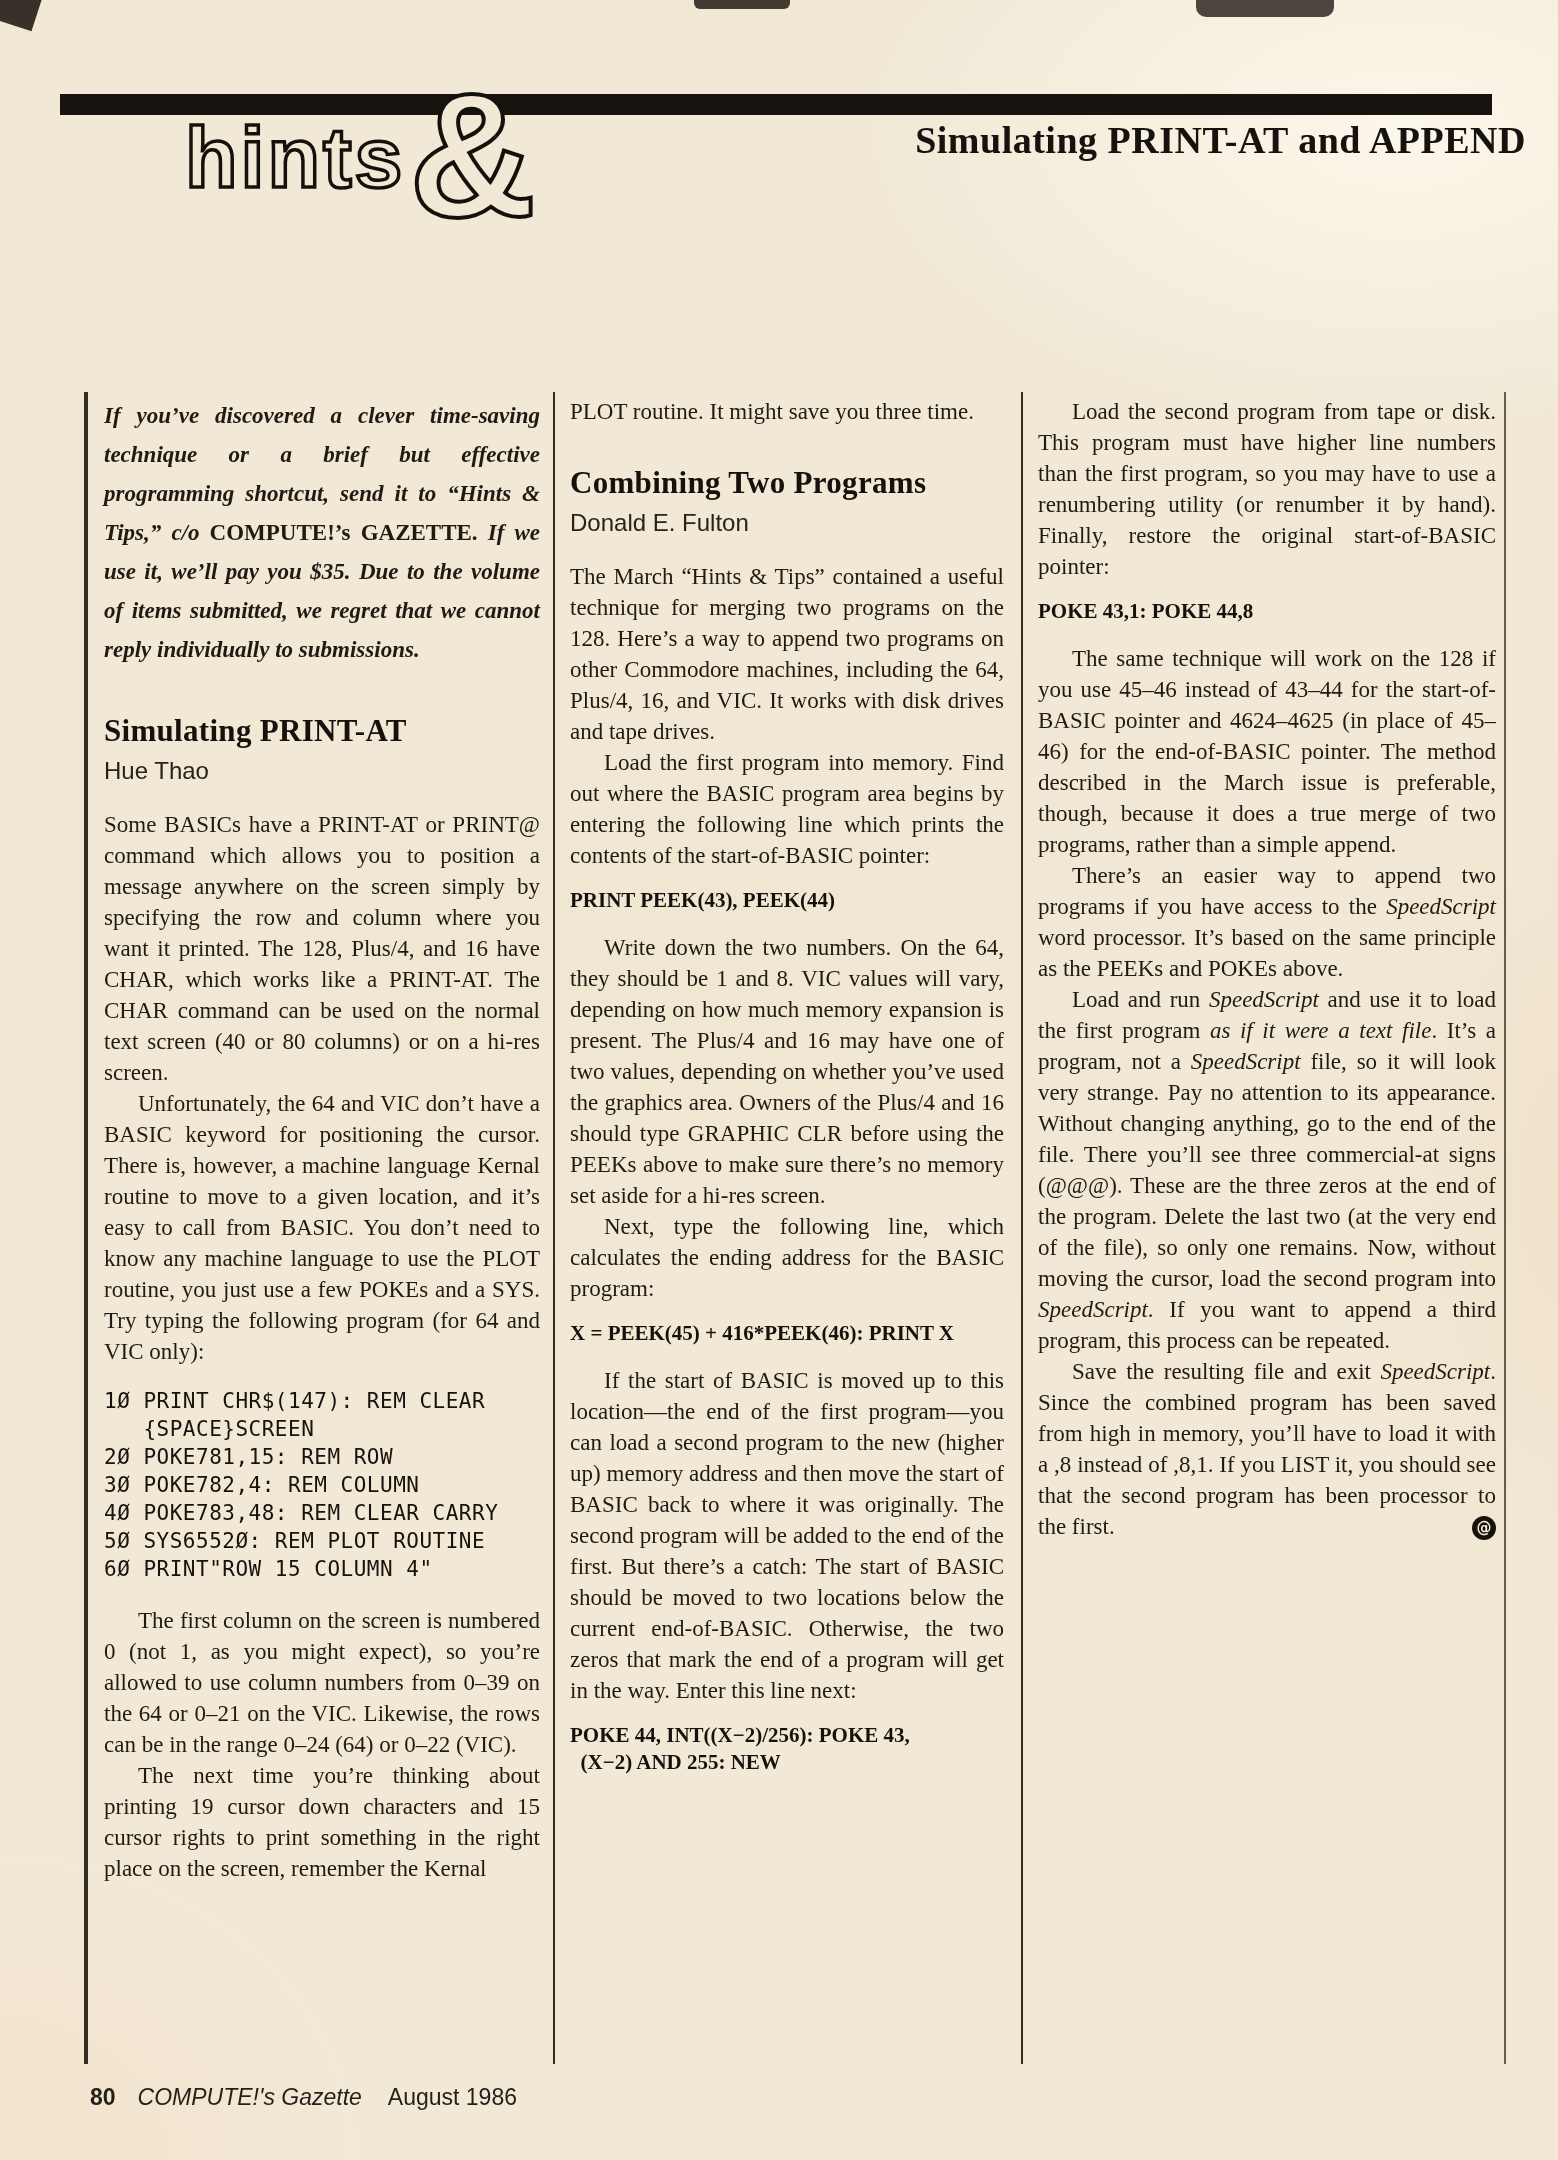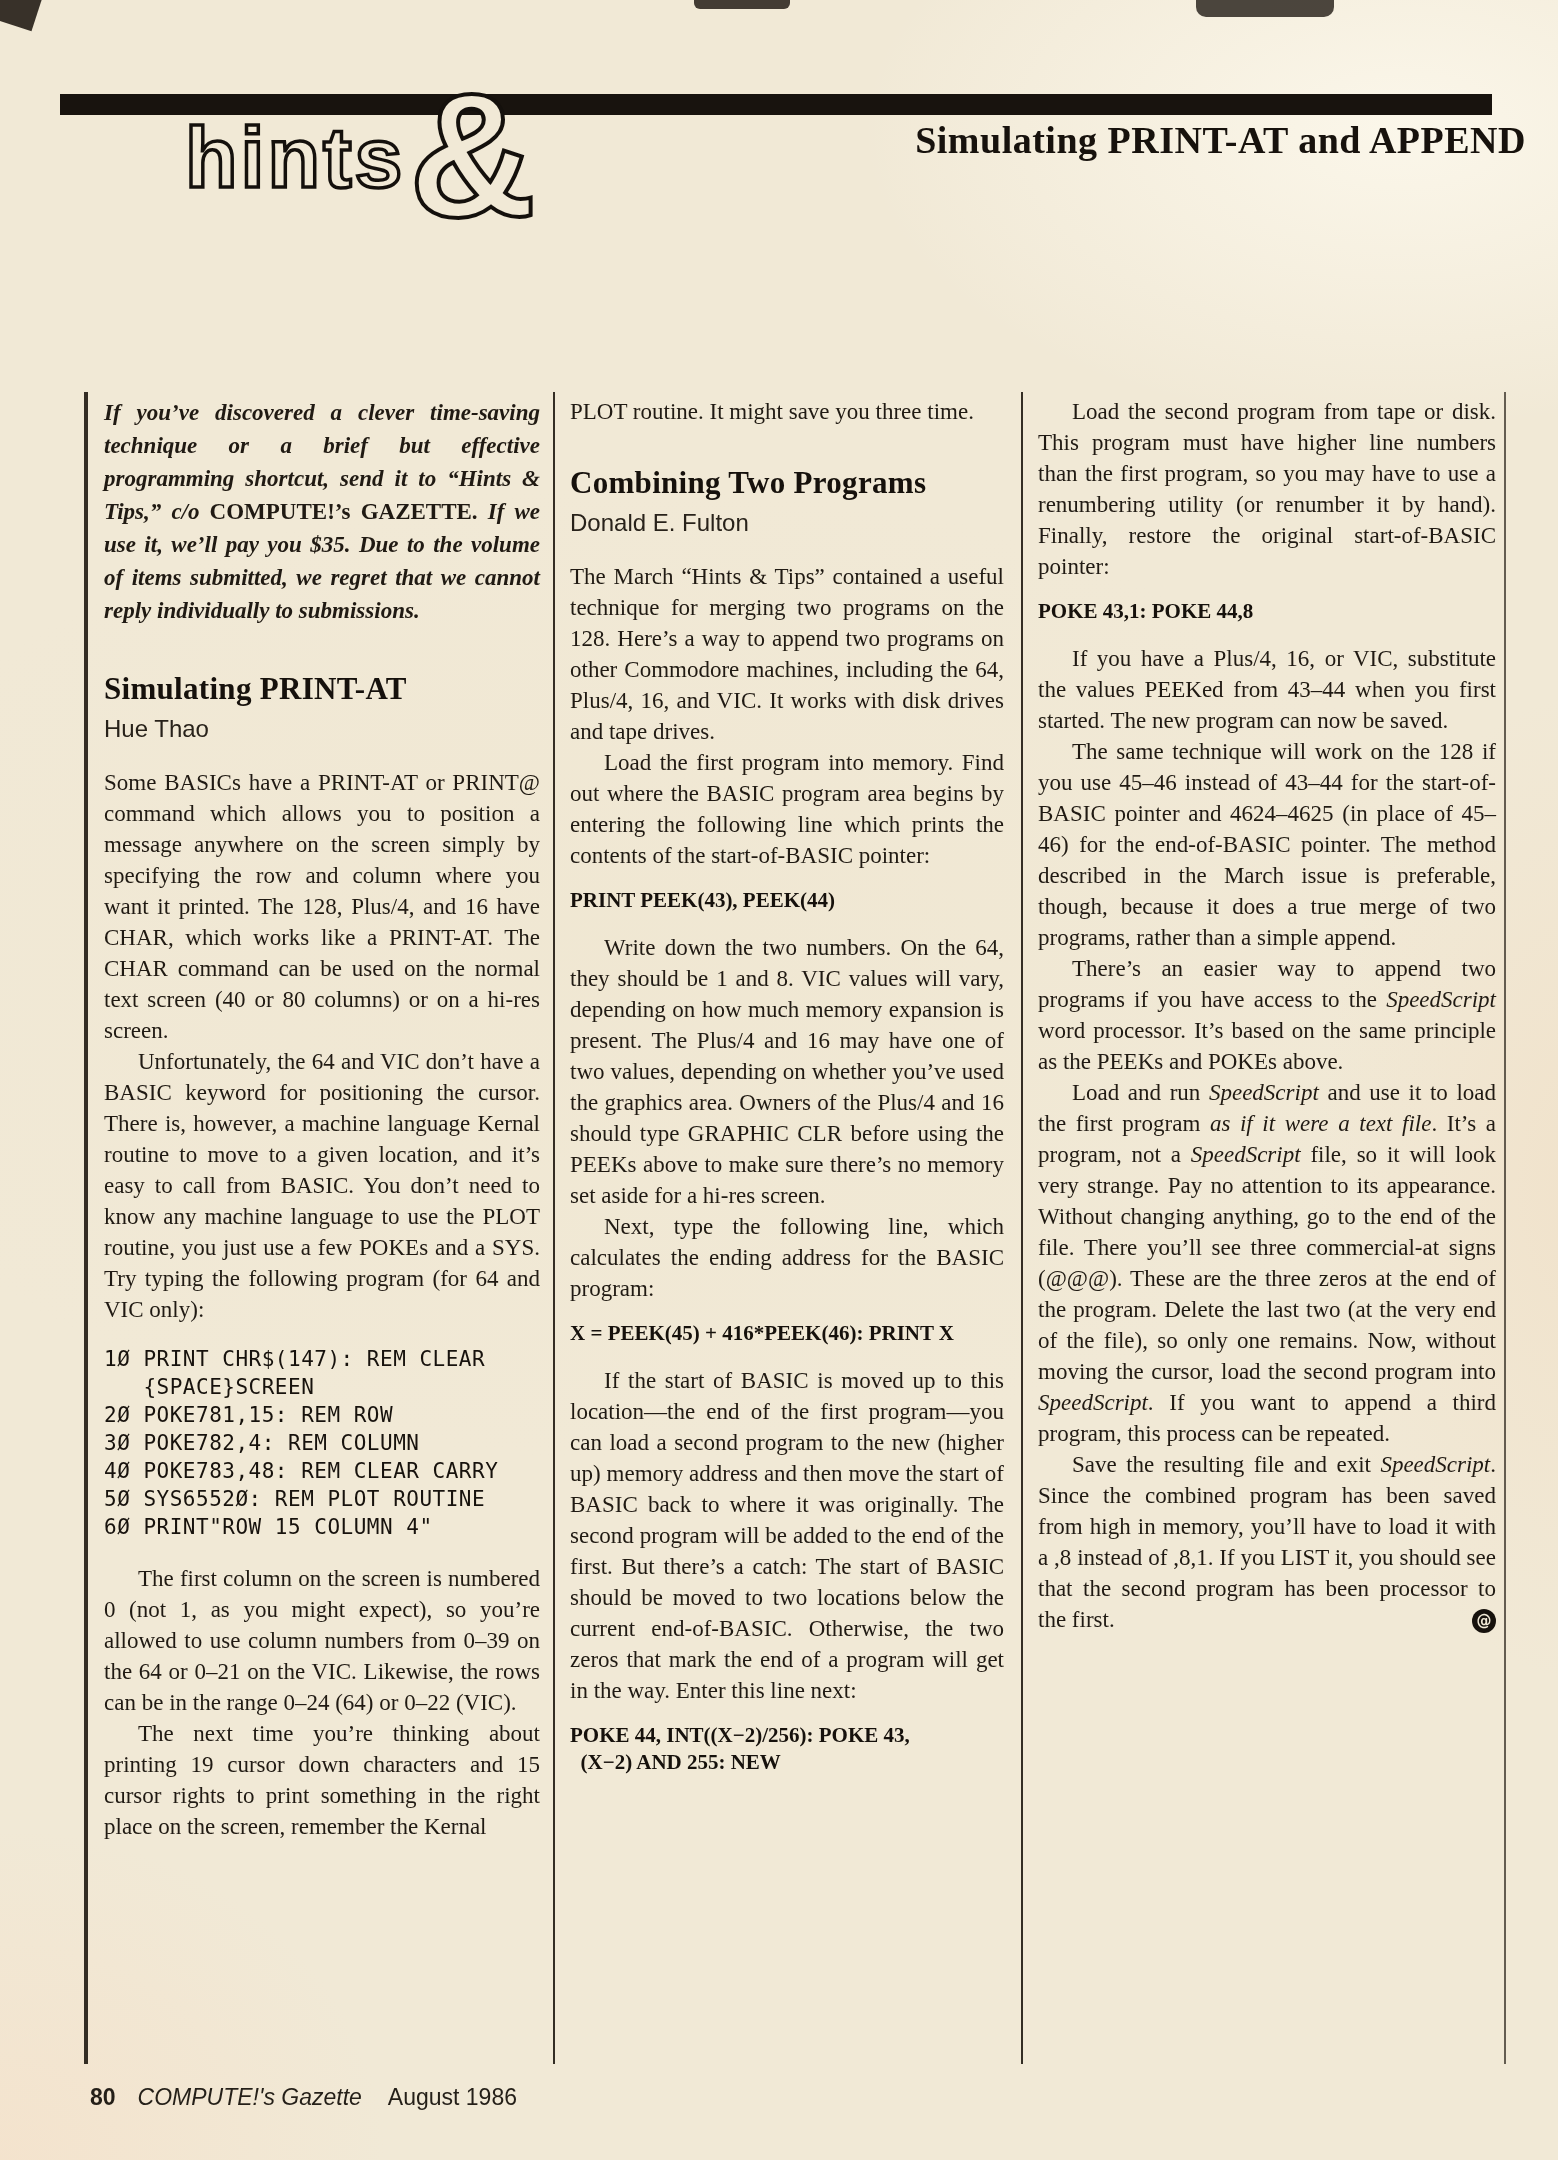--- a/index.html
+++ b/index.html
@@ -49,21 +49,21 @@
   .vr-right{left:1504px;width:2px;opacity:.75;}
 
   
   .col{position:absolute;top:396px;text-align:justify;hyphens:auto;}
   #col1{left:104px;width:436px;}
   #col2{left:570px;width:434px;}
   #col3{left:1038px;width:458px;}
 
   .para{margin:0;font-size:23px;line-height:31px;}
   .para.ind{text-indent:34px;}
-  .para.intro{font-size:23px;line-height:33px;margin-bottom:44px;}
+  .para.intro{font-size:23px;line-height:39px;margin-bottom:44px;}
   .run-b{font-weight:bold;}
   .run-i{font-style:italic;}
   .run-bi{font-weight:bold;font-style:italic;}
 
   .sec-heading{
     margin:38px 0 8px;font-size:31px;font-weight:bold;letter-spacing:.3px;color:#16110c;
     text-align:left;
   }
   .byline{
     margin:0 0 24px;font-family:"Liberation Sans","DejaVu Sans",sans-serif;
@@ -143,21 +143,20 @@
       <p class="para ind"><span>Write down the two numbers. On the 64, they should be 1 and 8. VIC values will vary, depending on how much memory expansion is present. The Plus/4 and 16 may have one of two values, depending on whether you’ve used the graphics area. Owners of the Plus/4 and 16 should type GRAPHIC CLR before using the PEEKs above to make sure there’s no memory set aside for a hi-res screen.</span></p>
       <p class="para ind"><span>Next, type the following line, which calculates the ending address for the BASIC program:</span></p>
       <pre class="code-line">X = PEEK(45) + 416*PEEK(46): PRINT X</pre>
       <p class="para ind"><span>If the start of BASIC is moved up to this location—the end of the first program—you can load a second program to the new (higher up) memory address and then move the start of BASIC back to where it was originally. The second program will be added to the end of the first. But there’s a catch: The start of BASIC should be moved to two locations below the current end-of-BASIC. Otherwise, the two zeros that mark the end of a program will get in the way. Enter this line next:</span></p>
       <pre class="code-line">POKE 44, INT((X−2)/256): POKE 43,
   (X−2) AND 255: NEW</pre>
     </div>
   <div class="col" id="col3">
       <p class="para ind"><span>Load the second program from tape or disk. This program must have higher line numbers than the first program, so you may have to use a renumbering utility (or renumber it by hand). Finally, restore the original start-of-BASIC pointer:</span></p>
       <pre class="code-line">POKE 43,1: POKE 44,8</pre>
-      <p class="para ind"><span>If you have a Plus/4, 16, or VIC, substitute the values PEEKed from 43–44 when you first started. The new program can now be saved.</span></p>
       <p class="para ind"><span>The same technique will work on the 128 if you use 45–46 instead of 43–44 for the start-of-BASIC pointer and 4624–4625 (in place of 45–46) for the end-of-BASIC pointer. The method described in the March issue is preferable, though, because it does a true merge of two programs, rather than a simple append.</span></p>
       <p class="para ind"><span>There’s an easier way to append two programs if you have access to the </span><span class="run-i">SpeedScript</span><span> word processor. It’s based on the same principle as the PEEKs and POKEs above.</span></p>
       <p class="para ind"><span>Load and run </span><span class="run-i">SpeedScript</span><span> and use it to load the first program </span><span class="run-i">as if it were a text file</span><span>. It’s a program, not a </span><span class="run-i">SpeedScript</span><span> file, so it will look very strange. Pay no attention to its appearance. Without changing anything, go to the end of the file. There you’ll see three commercial-at signs (@@@). These are the three zeros at the end of the program. Delete the last two (at the very end of the file), so only one remains. Now, without moving the cursor, load the second program into </span><span class="run-i">SpeedScript</span><span>. If you want to append a third program, this process can be repeated.</span></p>
       <p class="para ind"><span>Save the resulting file and exit </span><span class="run-i">SpeedScript</span><span>. Since the combined program has been saved from high in memory, you’ll have to load it with a ,8 instead of ,8,1. If you LIST it, you should see that the second program has been processor to the first.</span><span class="endmark">@</span></p>
     </div>
 
   <div class="footer">
     <span class="pg">80</span><span class="mag">COMPUTE!'s Gazette</span><span class="iss">August 1986</span>
   </div>
 

